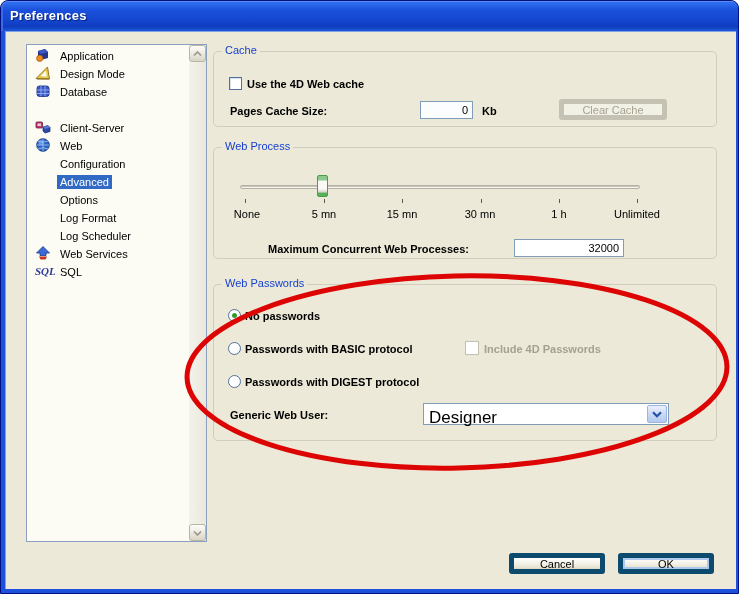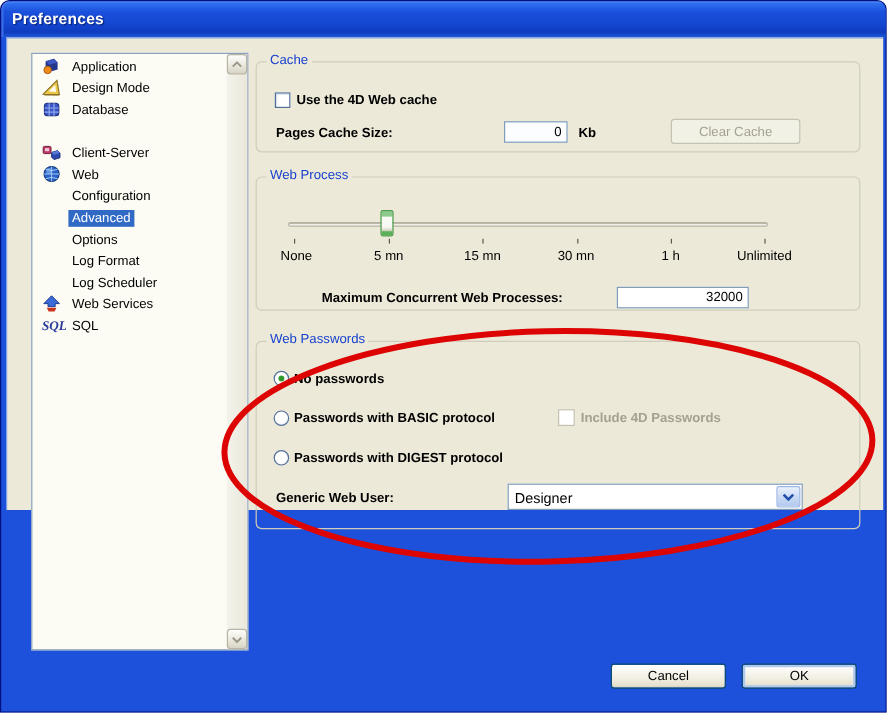--- a/index.html
+++ b/index.html
@@ -13,21 +13,21 @@
     position:absolute; left:0; top:0; width:739px; height:30px;
     background:linear-gradient(180deg,#2663E8 0%,#2E6FF0 6%,#1B50DC 30%,#1548D2 60%,#0F3BBF 86%,#1E5AD8 100%);
     border-radius:7px 7px 0 0;
     box-shadow: inset 0 1px 0 #5E8BF0, inset 2px 0 0 #3A6BE4;
   }
   .titlebar .title {
     position:absolute; left:9px; top:7px; color:#fff; font-size:13px; font-weight:bold;
     text-shadow:1px 1px 1px rgba(0,20,90,.75); letter-spacing:.2px;
   }
   .client {
-    position:absolute; left:4px; top:30px; width:731px; height:394px;
+    position:absolute; left:4px; top:30px; width:731px; height:558px;
     background:#ECE9D8; box-shadow: inset 1px 1px 0 #7E9FE8;
   }
   
   .tree {
     position:absolute; left:21px; top:13px; width:181px; height:498px;
     background:#FCFCF4; border:1px solid #8BA0BE;
   }
   .trow { position:absolute; left:2px; height:18px; width:158px; font-size:11px; color:#000; cursor:default; }
   .ticon { position:absolute; left:6px; top:0px; width:16px; height:16px; }
   .tlabel { position:absolute; left:28px; top:2px; white-space:nowrap; padding:1px 3px; }
@@ -67,21 +67,21 @@
   .radio.on::after {
     content:""; position:absolute; left:3px; top:3px; width:5px; height:5px;
     border-radius:50%; background:radial-gradient(circle,#2E9A2E 55%,#6CC46C);
   }
   .txt {
     position:absolute; height:18px; border:1px solid #7F9DB9; background:#fff;
     font-family:"Liberation Sans",sans-serif; font-size:11px; text-align:right; padding:0 4px;
   }
   .btn {
     position:absolute; height:21px; font-family:"Liberation Sans",sans-serif; font-size:11px; color:#000;
-    border:1px solid #0c4a6e; border-radius:3px;
+    border:5px solid #0c4a6e; border-radius:3px;
     background:linear-gradient(180deg,#FFFFFF,#F2F0E4 55%,#E6E2D0 88%,#D8D4BE);
     cursor:default;
   }
   .btn.default { box-shadow: inset 0 0 0 2px #AFC8F0; }
   .btn.disabled {
     background:#F2F1E6; border-color:#C5C2B3; color:#A5A192; box-shadow:none;
   }
   
   .sl-track {
     position:absolute; height:4px; border-radius:2px;
@@ -91,21 +91,21 @@
   .sl-thumb {
     position:absolute; width:11px; height:22px; border:1px solid #4A9D4A; border-radius:2px;
     background:linear-gradient(180deg,#8CC98C 0 4px,#F8F8F4 5px 65%,#D8D5C8 80%,#58B058 86%);
   }
   .tick { position:absolute; width:1px; height:4px; background:#5C5A50; }
   .ticklbl { position:absolute; width:80px; text-align:center; font-size:11px; color:#000; }
   
   .combo {
     position:absolute; height:22px; background:#fff; border:1px solid #7F9DB9;
   }
-  .combo .val { position:absolute; left:5px; top:4px; font-size:12px; color:#000; }
+  .combo .val { position:absolute; left:5px; top:4px; font-size:17px; color:#000; }
   .combo .drop {
     position:absolute; right:1px; top:1px; width:20px; height:18px; border-radius:2px;
     background:linear-gradient(180deg,#EAF1FC,#CBDAF5 50%,#B2C9EE);
     border:1px solid #9AB4E4; display:flex; align-items:center; justify-content:center;
   }
   .annotation { position:absolute; left:0; top:0; pointer-events:none; z-index:50; }
   svg { display:block; }
 </style>
 </head>
 <body>

